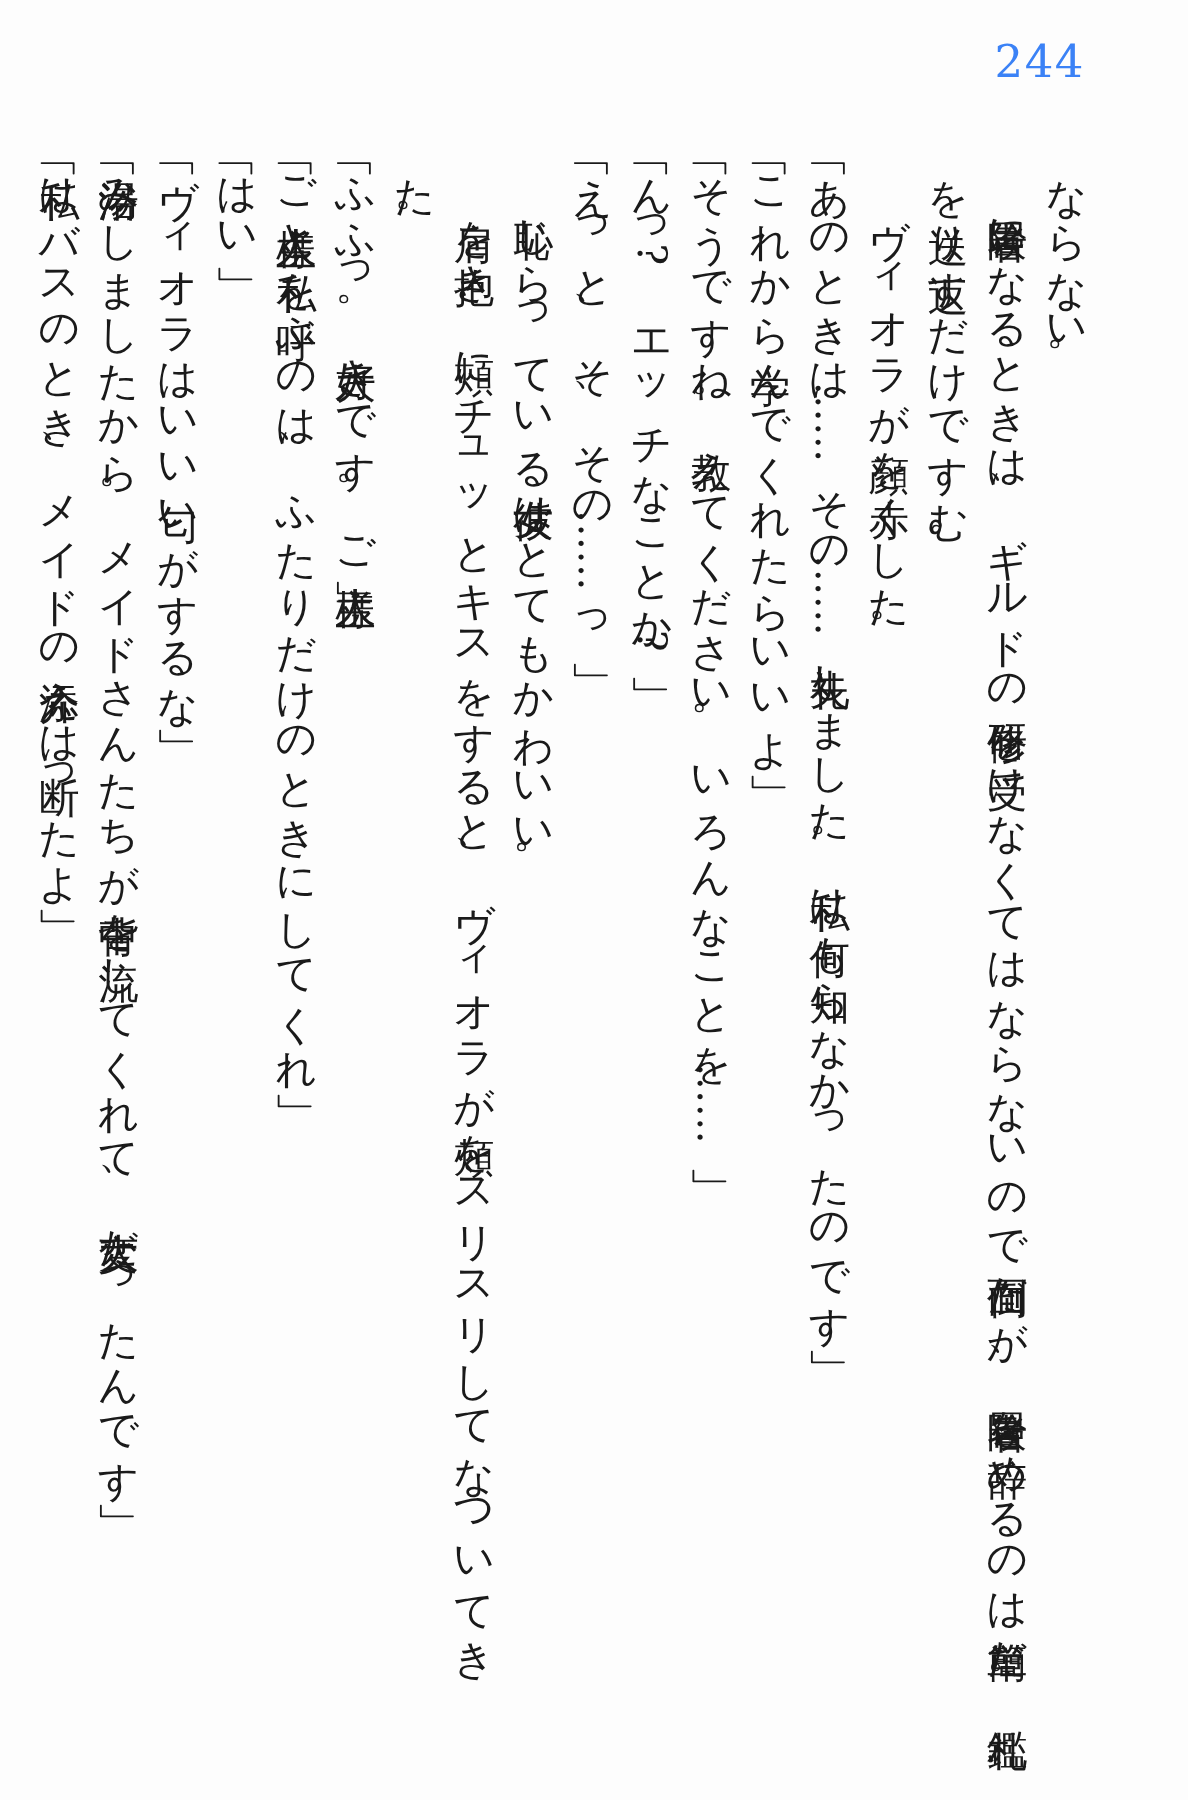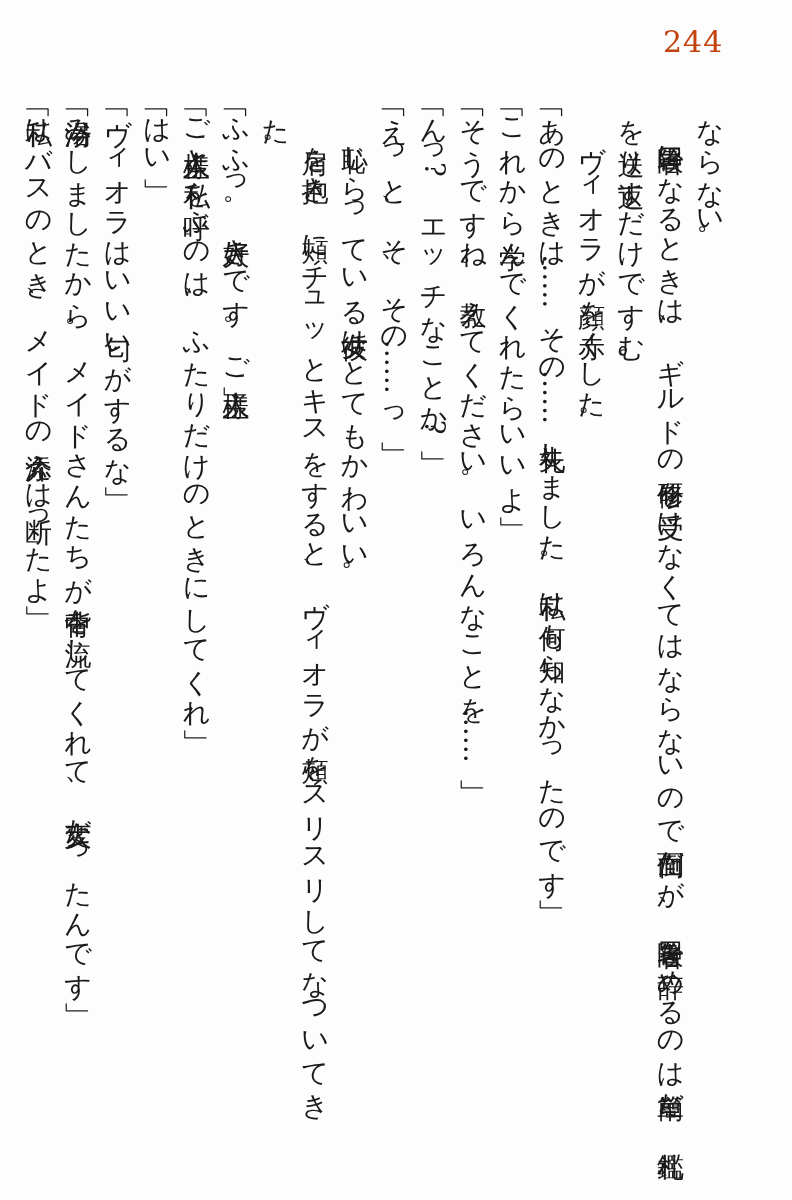--- a/index.html
+++ b/index.html
@@ -15,21 +15,21 @@
     overflow: hidden;
     font-family: "DejaVu Serif", "Liberation Serif", serif;
     color: #1a1a1a;
   }
   .page-number {
     position: absolute;
     top: 24px;
     left: 663px;
     font-size: 30px;
     letter-spacing: 1px;
-    color: #c2410c;
+    color: #3b82f6;
     font-family: "DejaVu Serif", "Liberation Serif", serif;
   }
   .text-block {
     position: absolute;
     top: 100px;
     right: 62px;
     height: 1056px;
     writing-mode: vertical-rl;
     text-orientation: mixed;
     font-size: 27px;

